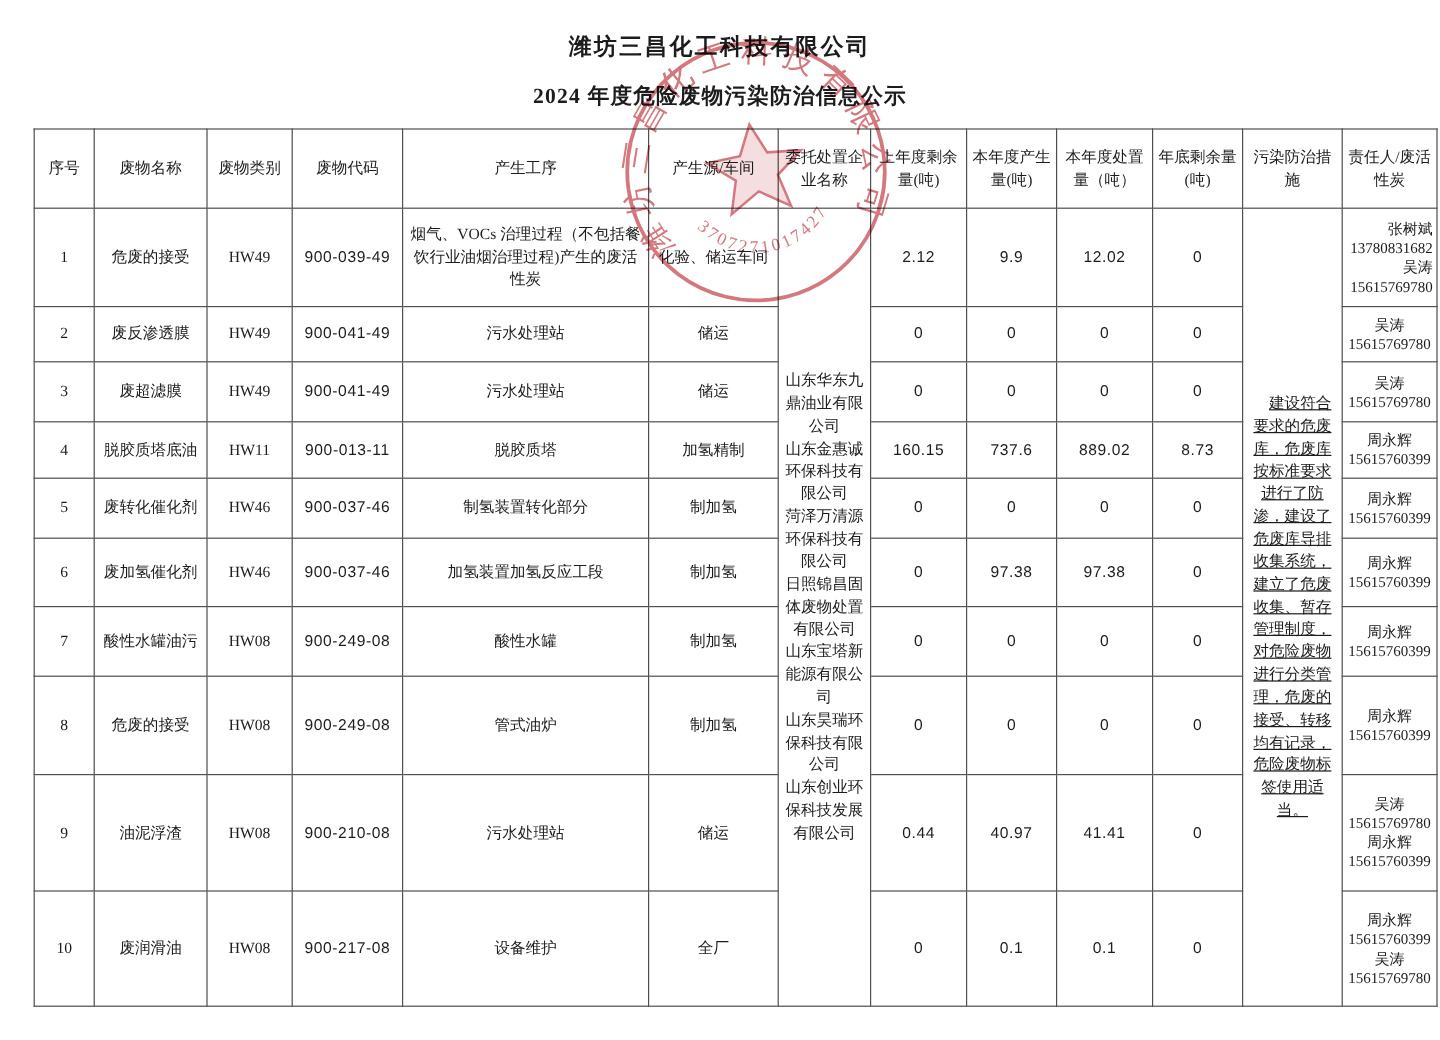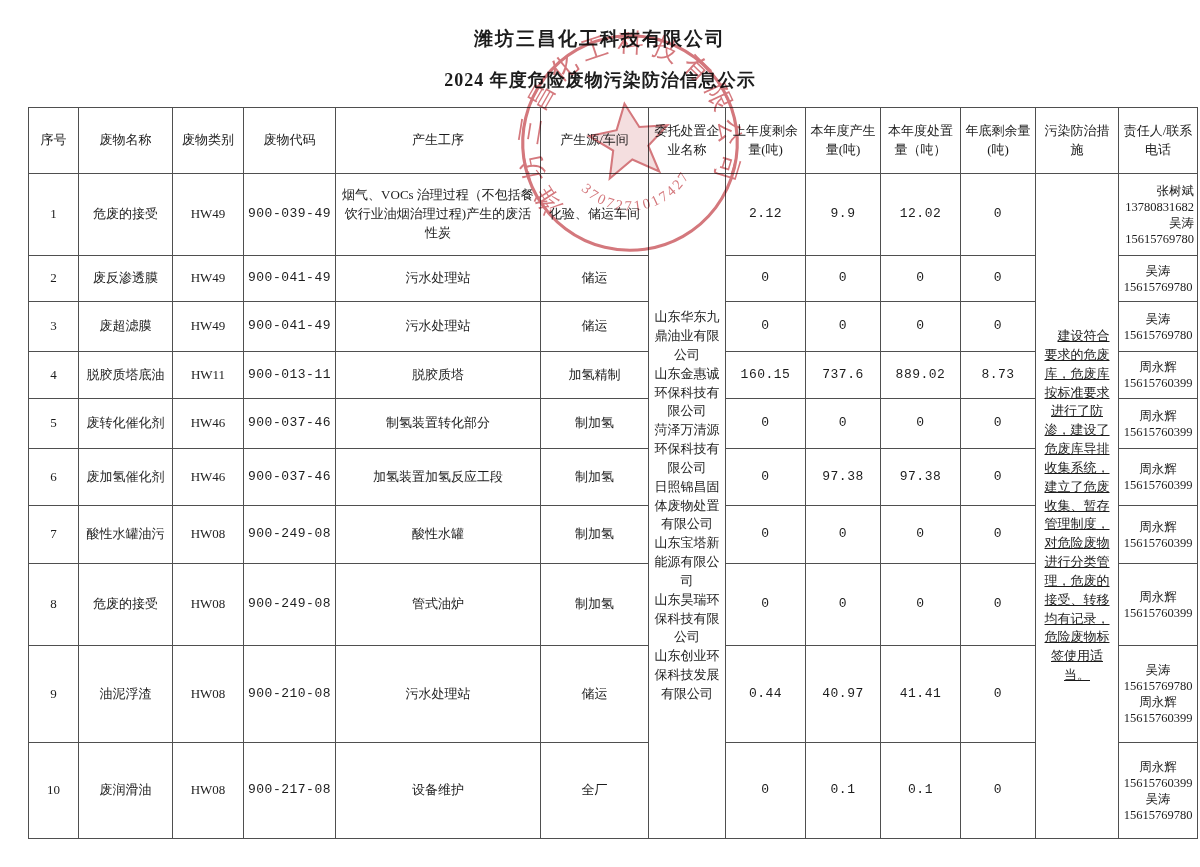--- a/index.html
+++ b/index.html
@@ -8,21 +8,21 @@
 
   .doc-title { text-align:center; margin-top:26px; font-size:19px; font-weight:bold; letter-spacing:2px; }
   .doc-subtitle { text-align:center; margin-top:16px; font-size:18px; font-weight:bold; letter-spacing:1px; }
 
   table.waste { border-collapse:collapse; table-layout:fixed; width:1169px; margin:15px 0 0 28px; }
   table.waste th, table.waste td {
     border:1px solid #4f4f4f; text-align:center; vertical-align:middle;
     font-size:13px; line-height:1.45; padding:2px 3px; word-break:break-all;
   }
   table.waste th { font-weight:normal; height:66px; }
-  td.td-num { font-family:Liberation Mono, monospace; letter-spacing:0.5px; }
+  td.td-num { font-family:Liberation Sans, sans-serif; letter-spacing:0.5px; }
   td.td-companies { line-height:1.45; padding:2px 4px; }
   td.td-measures { text-align:left; text-indent:1em; line-height:1.6; padding:2px 4px;text-decoration:underline; }
   .pre { white-space:pre-line;margin-left:31px; }
   .clip { overflow:hidden; line-height:16px; font-size:12.5px; white-space:pre-line; word-break:break-all; }
 
   .seal { position:absolute; left:505px; top:18px; width:250px; height:250px;
           pointer-events:none; mix-blend-mode:multiply; opacity:0.8; }
 </style>
 </head>
 <body>
@@ -53,21 +53,21 @@
       <th>废物类别</th>
       <th>废物代码</th>
       <th>产生工序</th>
       <th>产生源/车间</th>
       <th>委托处置企业名称</th>
       <th>上年度剩余量(吨)</th>
       <th>本年度产生量(吨)</th>
       <th>本年度处置量（吨）</th>
       <th>年底剩余量(吨)</th>
       <th>污染防治措施</th>
-      <th>责任人/联系电话</th>
+      <th>责任人/废活性炭</th>
     </tr>
   </thead>
   <tbody>
       <tr style="height: 82px;">
     <td>1</td>
     <td>危废的接受</td>
     <td>HW49</td>
     <td class="td-num">900-039-49</td>
     <td>烟气、VOCs 治理过程（不包括餐饮行业油烟治理过程)产生的废活性炭</td>
     <td>化验、储运车间</td>

